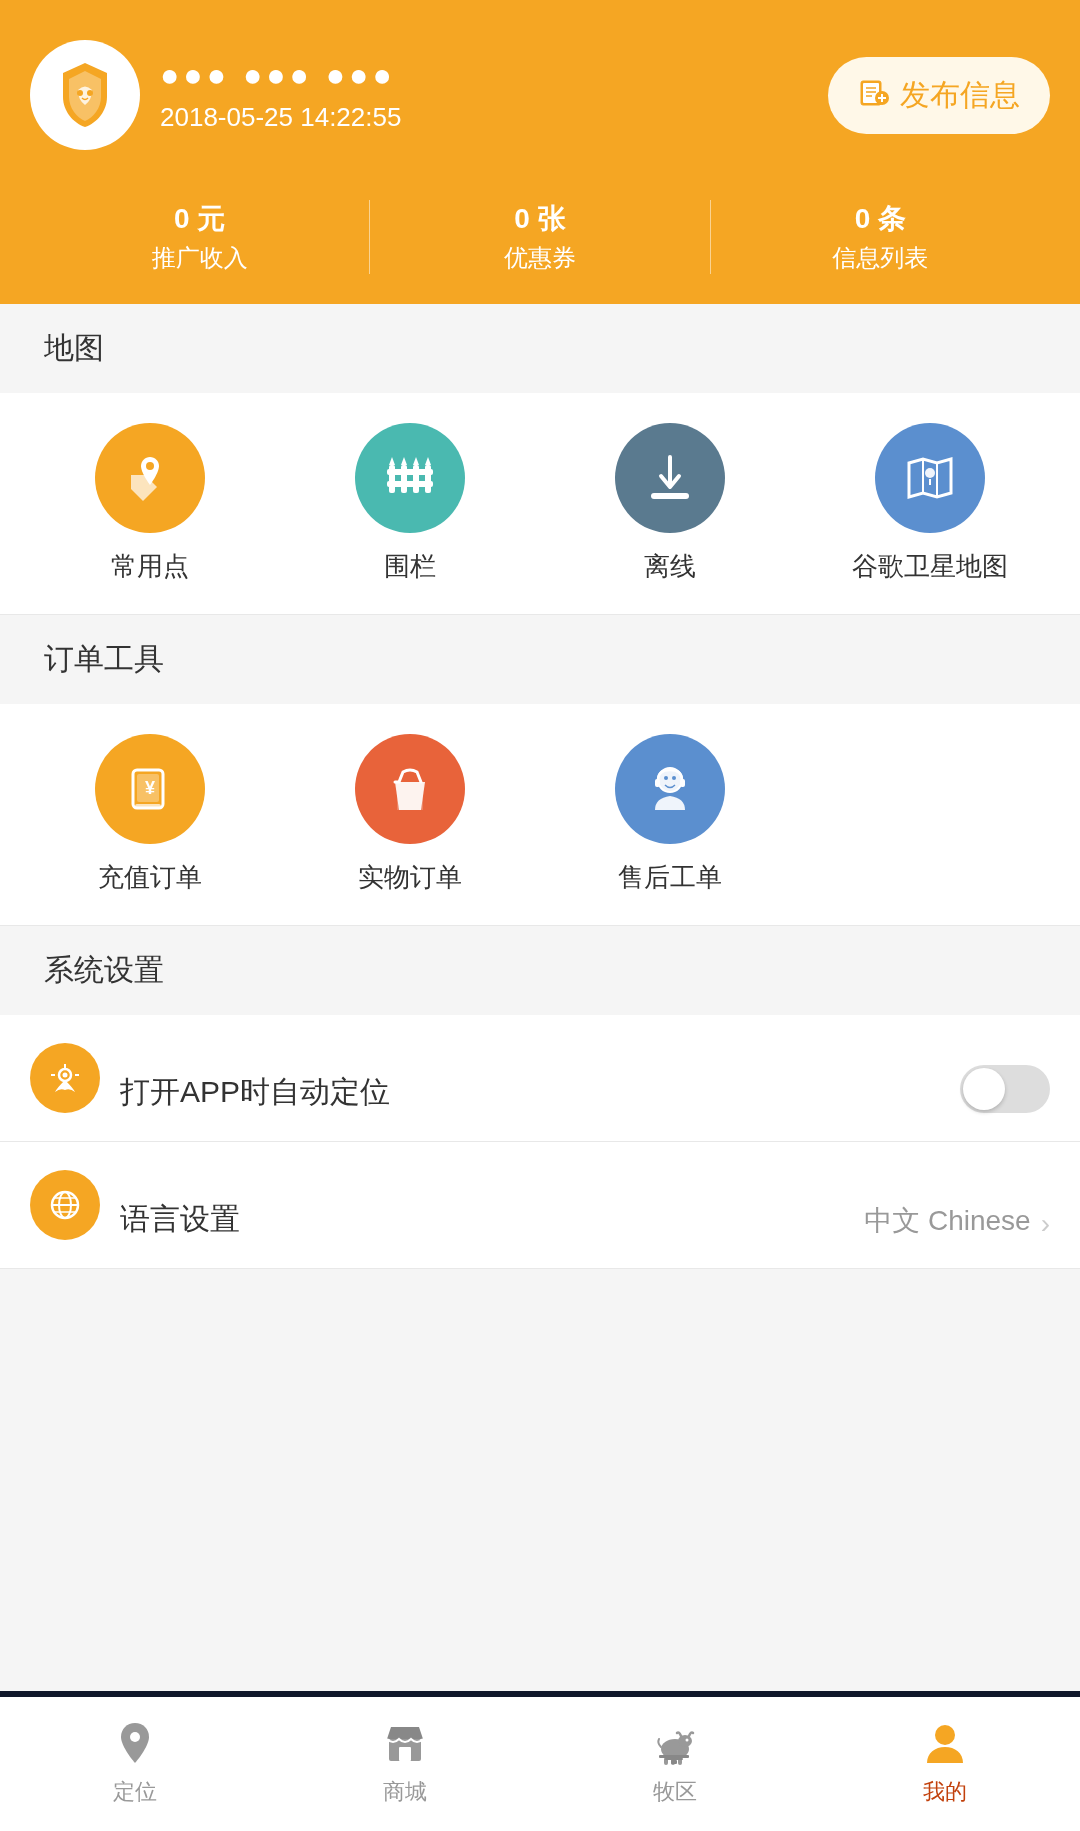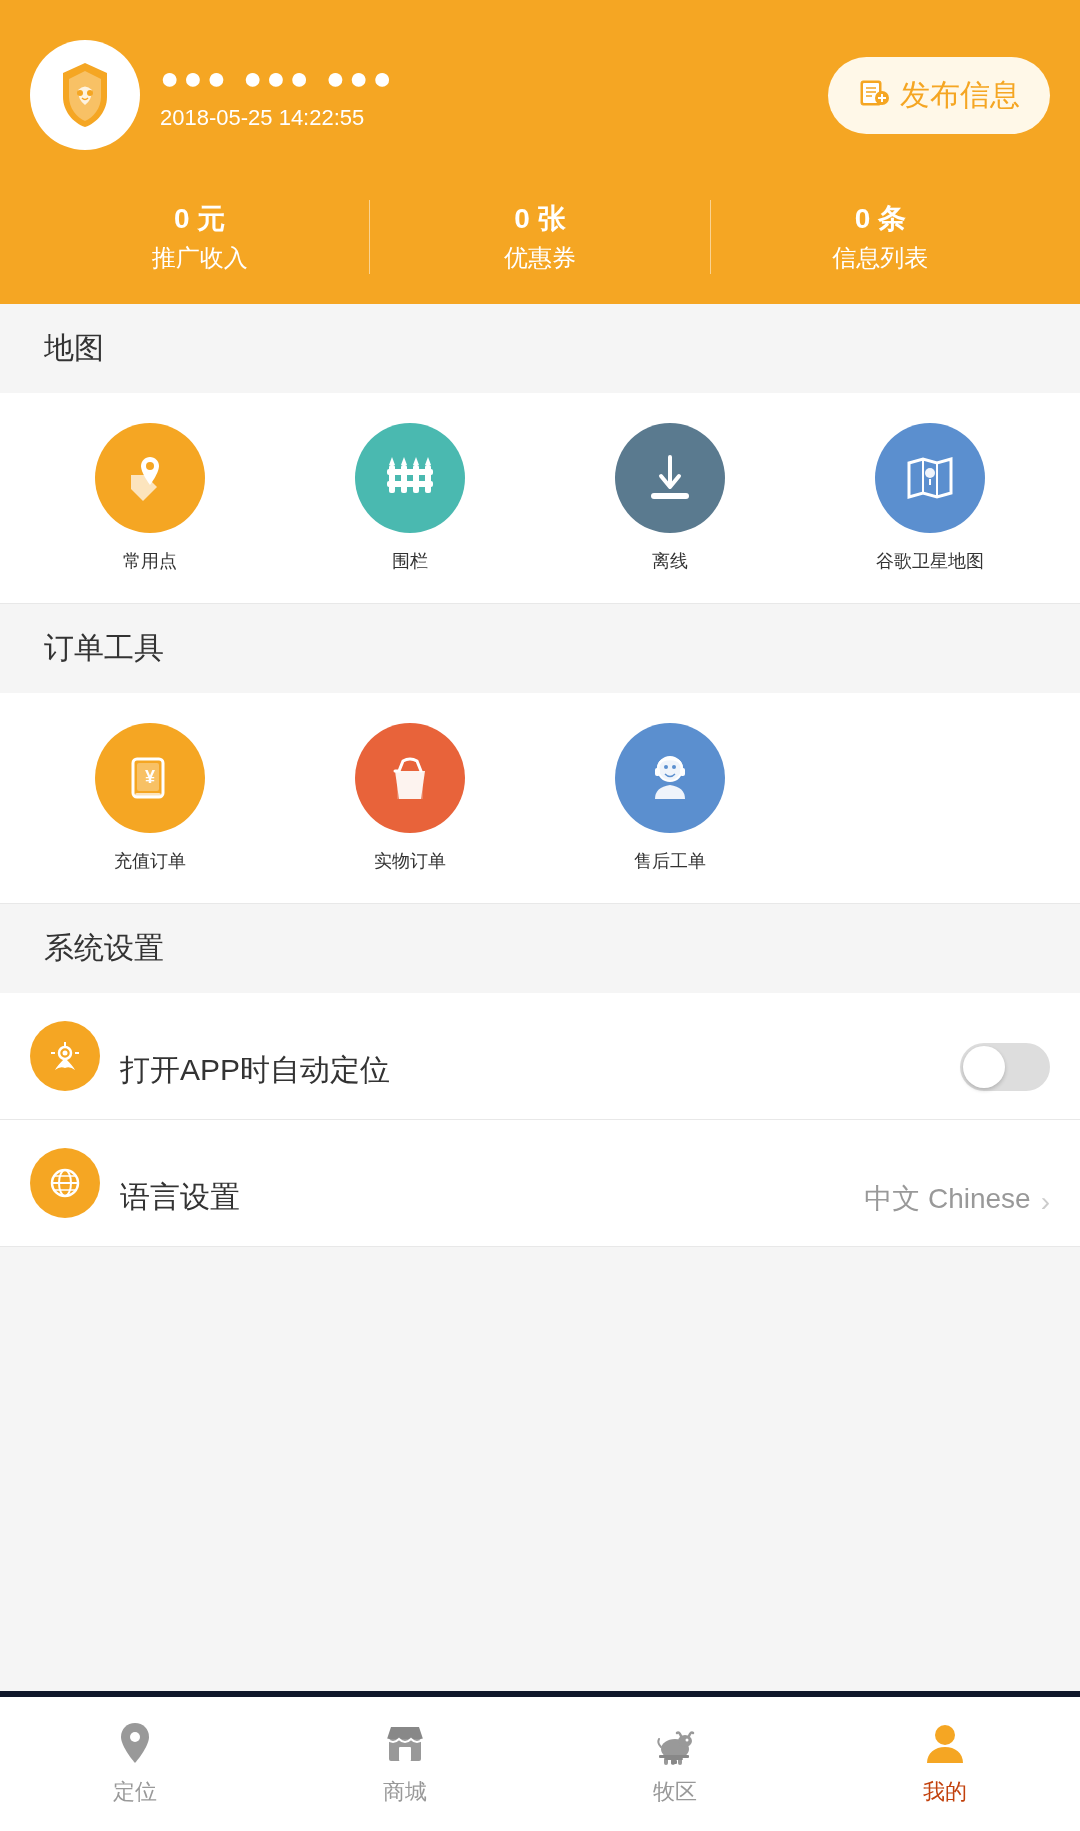--- a/index.html
+++ b/index.html
@@ -51,21 +51,21 @@
       gap: 8px;
     }
     .user-name {
       color: white;
       font-size: 32px;
       font-weight: bold;
       letter-spacing: 4px;
     }
     .user-date {
       color: white;
-      font-size: 22px;
+      font-size: 26px;
     }
     .publish-btn {
       background: #fff8e8;
       border: none;
       border-radius: 50px;
       padding: 18px 30px;
       display: flex;
       align-items: center;
       gap: 10px;
       cursor: pointer;
@@ -137,21 +137,21 @@
       display: flex;
       align-items: center;
       justify-content: center;
     }
     .icon-circle svg {
       width: 58px;
       height: 58px;
       fill: white;
     }
     .icon-label {
-      font-size: 18px;
+      font-size: 26px;
       color: #333;
       text-align: center;
     }
 
     .orange-bg { background: #f5a623; }
     .teal-bg { background: #4ab9b0; }
     .slate-bg { background: #5a7a8f; }
     .blue-bg { background: #5b8fcf; }
     .red-orange-bg { background: #e8633a; }
     .light-blue-bg { background: #5b8fcf; }

